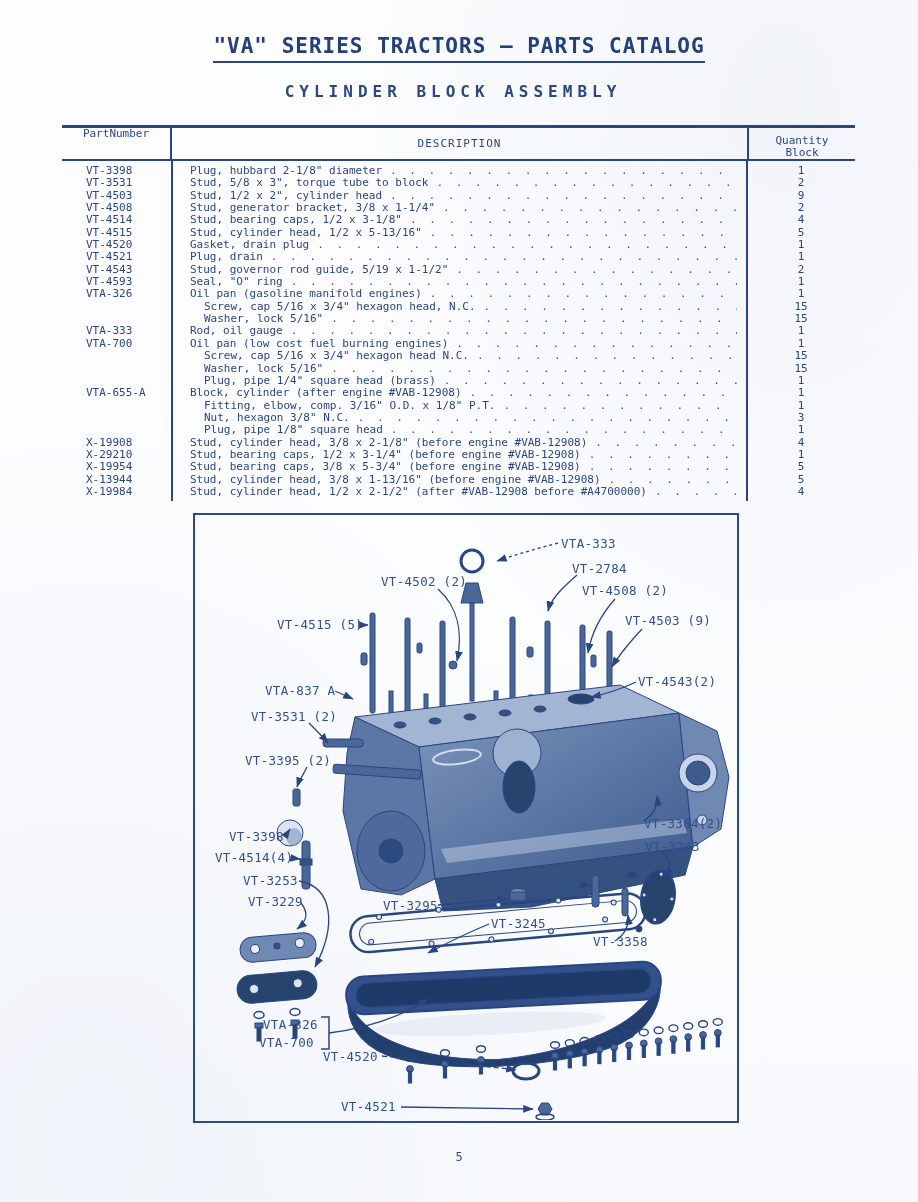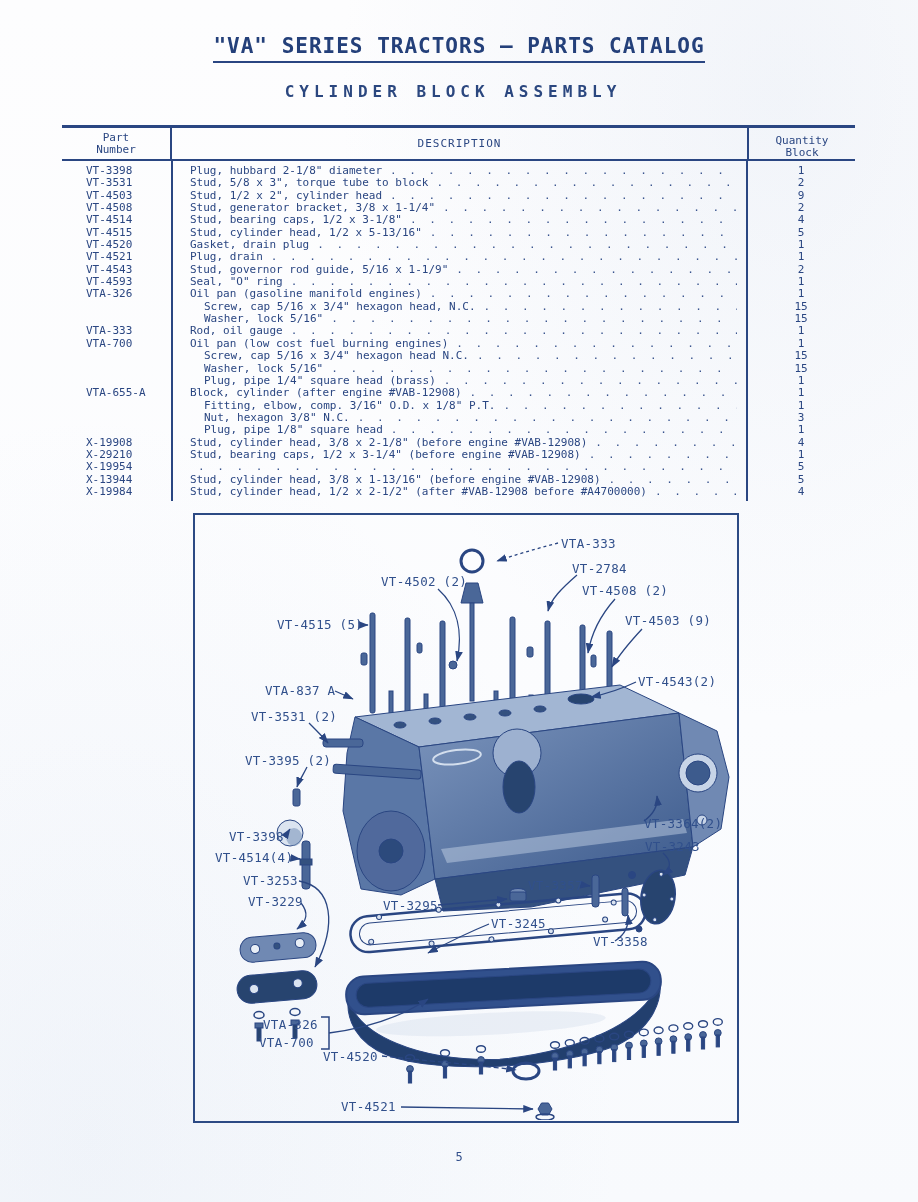--- a/index.html
+++ b/index.html
@@ -27,21 +27,21 @@
   .subtitle{
     position:absolute;top:82px;left:0;right:12px;text-align:center;
     font-size:16px;font-weight:bold;letter-spacing:5px;color:#2b477f;
   }
   
   .ptable{position:absolute;top:125px;left:62px;width:793px;}
   .thead{
     display:flex;border-top:3px solid var(--ink);border-bottom:2px solid var(--ink);
     height:36px;align-items:center;font-size:11px;line-height:12px;text-align:center;
   }
-  .col-part{width:110px;align-self:stretch;display:flex;flex-direction:column;justify-content:center;border-right:2px solid var(--ink);}
+  .col-part{width:110px;align-self:stretch;display:flex;justify-content:center;border-right:2px solid var(--ink);}
   .col-desc{flex:1;align-self:stretch;display:flex;align-items:center;justify-content:center;letter-spacing:1px;}
   .col-qty{width:108px;align-self:stretch;display:flex;flex-direction:column;justify-content:flex-end;border-left:2px solid var(--ink);}
   .tbody{position:relative;padding:4px 0 3px 0;}
   .vline{position:absolute;top:0;bottom:0;width:2px;background:var(--ink);}
   .vline.l{left:109px}.vline.r{right:107px}
   .t-row{display:flex;height:12.35px;font-size:11px;line-height:12.35px;white-space:nowrap;}
   .c1{width:110px;padding-left:24px;overflow:hidden;}
   .c2{flex:1;display:flex;padding-left:18px;padding-right:10px;overflow:hidden;}
   .c2.indent{padding-left:32px;}
   .leader{flex:1;overflow:hidden;white-space:nowrap;letter-spacing:3px;padding-left:8px;color:var(--ink-soft);}
@@ -142,21 +142,21 @@
           <span class="c1">VT-4521</span>
           <span class="c2">
             <span>Plug, drain</span>
             <span class="leader">. . . . . . . . . . . . . . . . . . . . . . . . . . . . . . . . . . . . . . . . . . . . . . . . . . . . . . . . . . . . . . . . . . . . . . . . . . . . . . . . </span>
           </span>
           <span class="c3">1</span>
         </div>
         <div class="t-row">
           <span class="c1">VT-4543</span>
           <span class="c2">
-            <span>Stud, governor rod guide, 5/16 x 1-1/9"</span>
+            <span>Stud, governor rod guide, 5/19 x 1-1/2"</span>
             <span class="leader">. . . . . . . . . . . . . . . . . . . . . . . . . . . . . . . . . . . . . . . . . . . . . . . . . . . . . . . . . . . . . . . . . . . . . . . . . . . . . . . . </span>
           </span>
           <span class="c3">2</span>
         </div>
         <div class="t-row">
           <span class="c1">VT-4593</span>
           <span class="c2">
             <span>Seal, "O" ring</span>
             <span class="leader">. . . . . . . . . . . . . . . . . . . . . . . . . . . . . . . . . . . . . . . . . . . . . . . . . . . . . . . . . . . . . . . . . . . . . . . . . . . . . . . . </span>
           </span>
@@ -270,20 +270,21 @@
           <span class="c1">X-29210</span>
           <span class="c2">
             <span>Stud, bearing caps, 1/2 x 3-1/4" (before engine #VAB-12908)</span>
             <span class="leader">. . . . . . . . . . . . . . . . . . . . . . . . . . . . . . . . . . . . . . . . . . . . . . . . . . . . . . . . . . . . . . . . . . . . . . . . . . . . . . . . </span>
           </span>
           <span class="c3">1</span>
         </div>
         <div class="t-row">
           <span class="c1">X-19954</span>
           <span class="c2">
+            <span>Stud, bearing caps, 3/8 x 5-3/4" (before engine #VAB-12908)</span>
             <span class="leader">. . . . . . . . . . . . . . . . . . . . . . . . . . . . . . . . . . . . . . . . . . . . . . . . . . . . . . . . . . . . . . . . . . . . . . . . . . . . . . . . </span>
           </span>
           <span class="c3">5</span>
         </div>
         <div class="t-row">
           <span class="c1">X-13944</span>
           <span class="c2">
             <span>Stud, cylinder head, 3/8 x 1-13/16" (before engine #VAB-12908)</span>
             <span class="leader">. . . . . . . . . . . . . . . . . . . . . . . . . . . . . . . . . . . . . . . . . . . . . . . . . . . . . . . . . . . . . . . . . . . . . . . . . . . . . . . . </span>
           </span>

